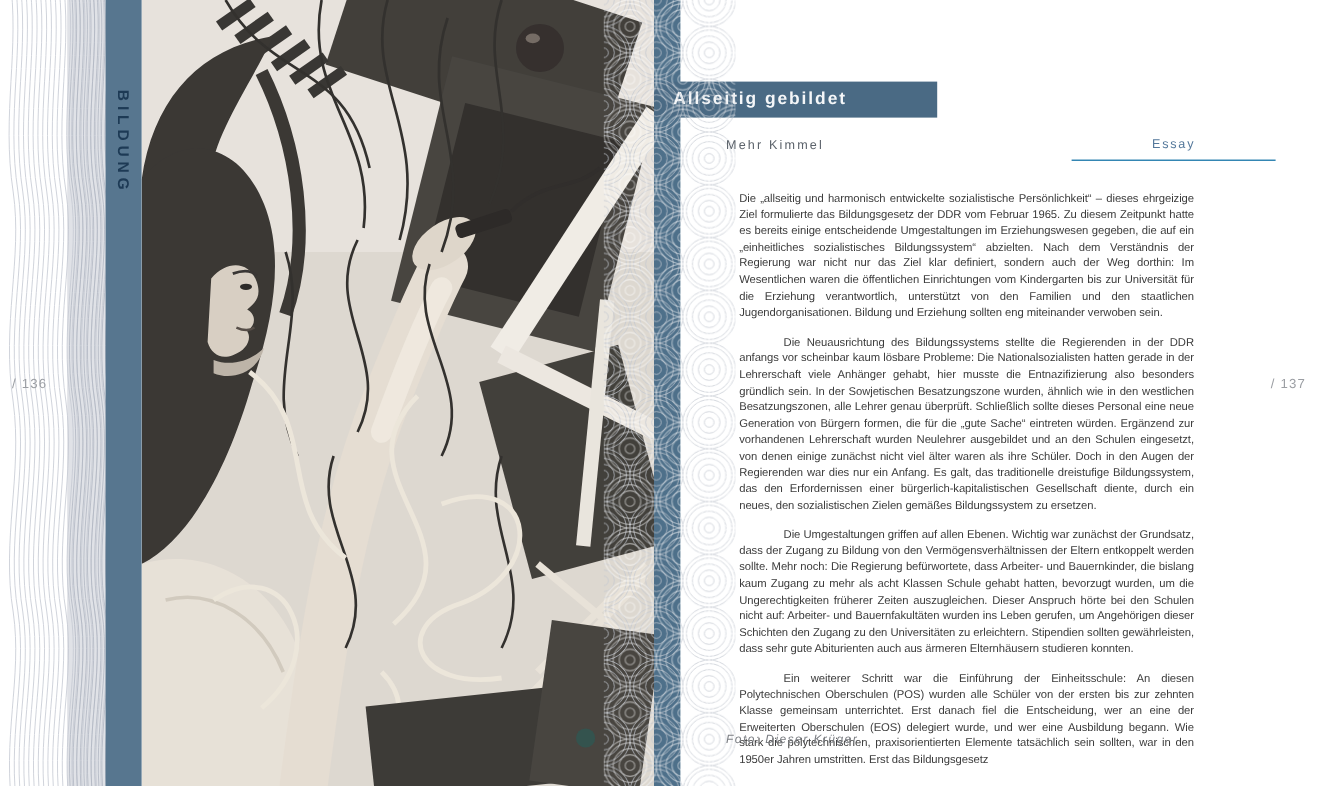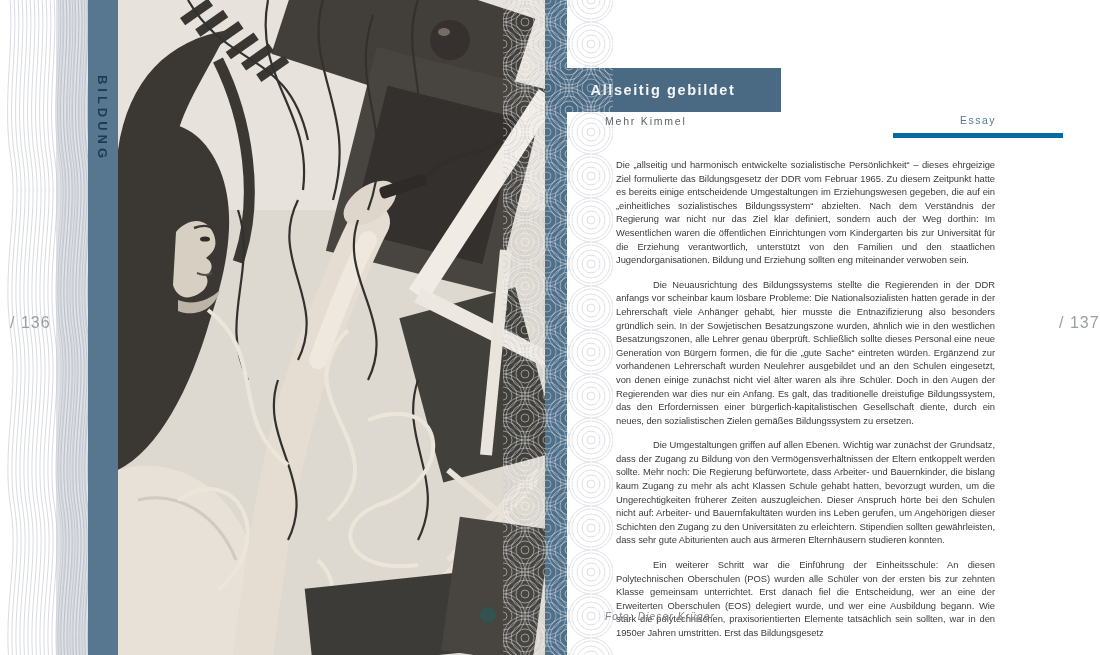--- a/index.html
+++ b/index.html
@@ -24,44 +24,44 @@
   .photo{left:118px;top:0;width:427px;height:655px;z-index:1;}
 
   
   .right-bar{left:545px;top:0;width:22px;height:655px;background:#4e708a;z-index:2;}
 
   
   .rings{left:503px;top:0;width:110px;height:655px;z-index:4;pointer-events:none;}
 
   
   .title-box{
-    left:545px;top:68px;width:236px;height:44px;background:#4a6a84;z-index:3;
-    display:flex;align-items:center;justify-content:center;padding-left:0;box-sizing:border-box;
+    left:545px;top:68px;width:236px;height:30px;background:#4a6a84;z-index:3;
+    display:flex;align-items:center;justify-content:flex-start;padding-left:16px;box-sizing:border-box;
   }
   .title-box span{color:#f4f6f8;font-size:14.5px;font-weight:bold;letter-spacing:1.6px;}
 
   .author{left:605px;top:115px;font-size:10.5px;letter-spacing:1.8px;color:#5c636b;z-index:5;}
 
   .essay-box{
     left:893px;top:110px;width:170px;text-align:center;z-index:5;
-    border-bottom:5px solid #0369a1;padding-bottom:5px;
+    border-bottom:1px solid #0369a1;padding-bottom:5px;
   }
   .essay-box span{font-size:10.5px;letter-spacing:1.5px;color:#54789b;}
 
   .body-text{
     left:605px;top:147px;width:401px;z-index:5;
     font-size:9.4px;line-height:13.6px;color:#3b3b3b;text-align:justify;
     letter-spacing:-0.05px;
   }
   .body-text p{margin:11px;}
   .body-text p.indent{text-indent:37px;}
 
   .credit{left:605px;top:611px;font-size:10px;font-style:italic;letter-spacing:1.2px;color:#7b7e83;z-index:5;}
 
-  .pn{font-size:16px;color:#9b9ea3;letter-spacing:1px;z-index:5;}
+  .pn{font-size:11px;color:#9b9ea3;letter-spacing:1px;z-index:5;}
   .pn-left{left:10px;top:314px;}
   .pn-right{left:1041px;top:314px;margin-left:18px;}
 </style>
 </head>
 <body>
 
 <svg class="abs waves" viewBox="0 0 100 655" width="100" height="655">
   <rect x="56" y="0" width="33" height="655" fill="#e0e2e7"></rect>
   <defs>
     <path id="wv" d="M0,-20 C9,40 -7,95 3,160 C11,215 -7,270 3,335 C11,395 -7,450 3,510 C11,565 -7,615 3,680" fill="none"></path>

